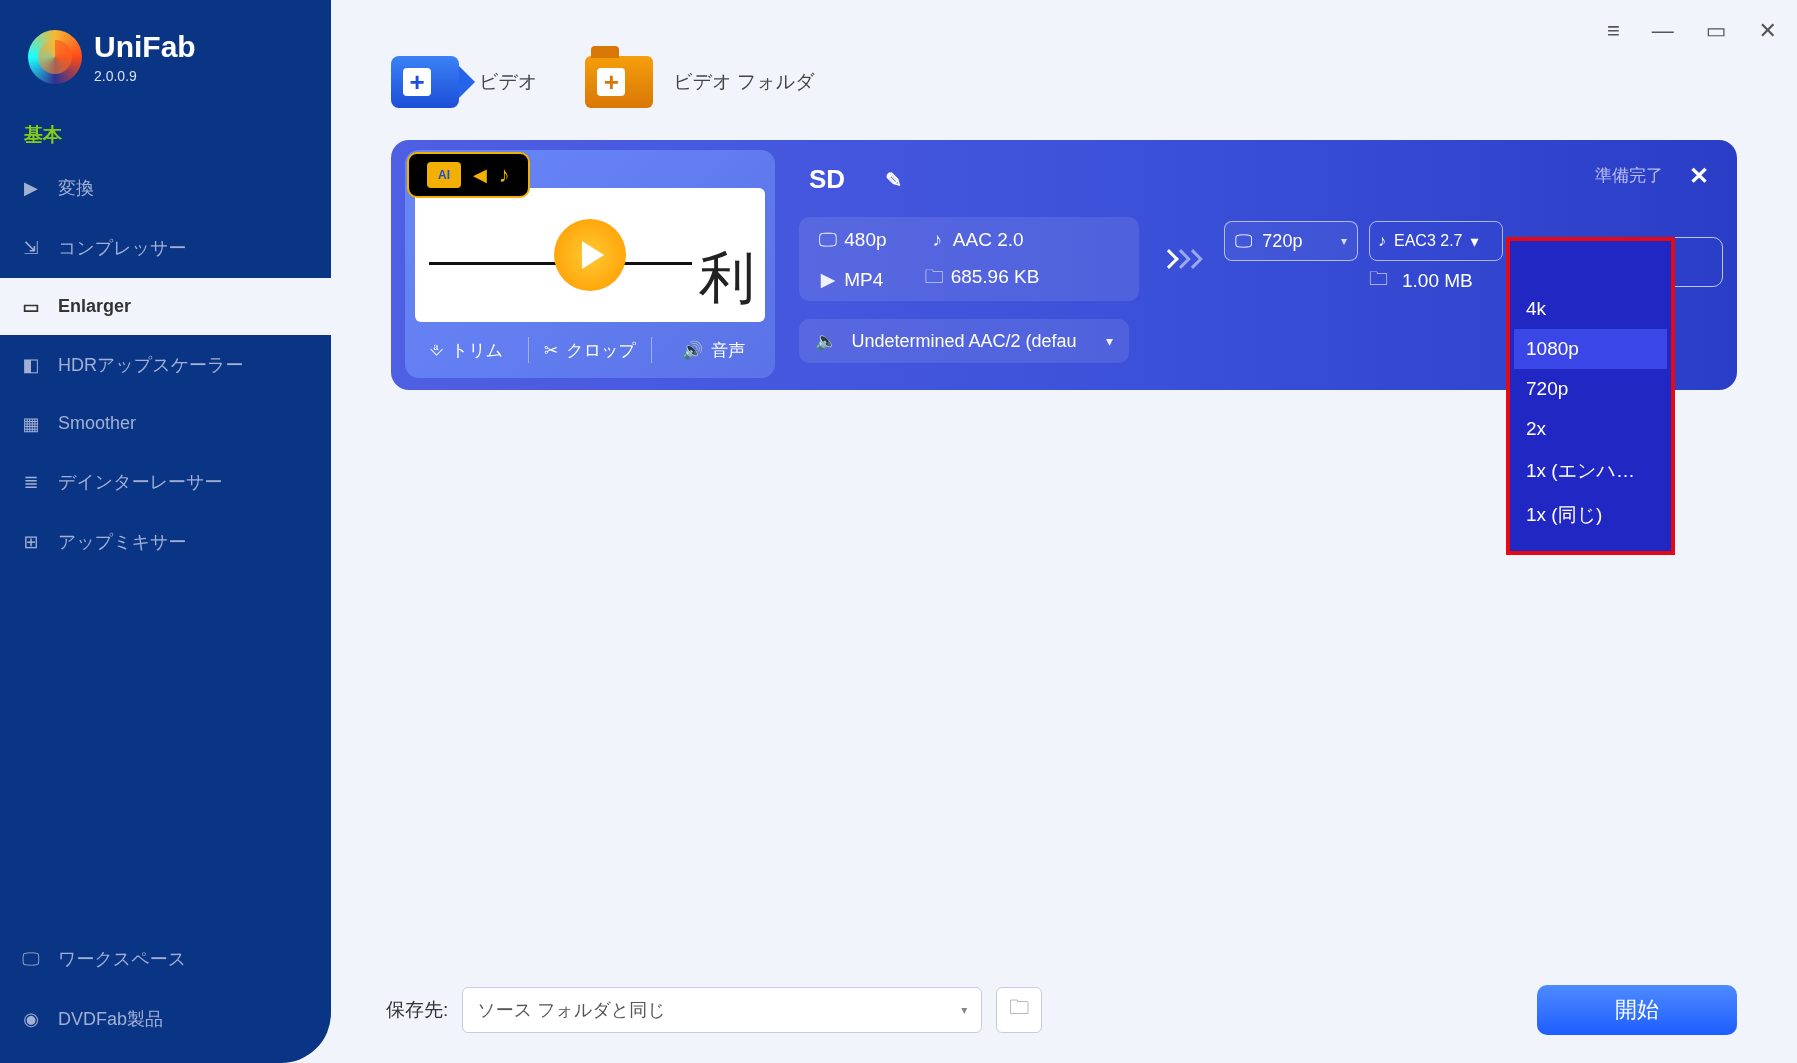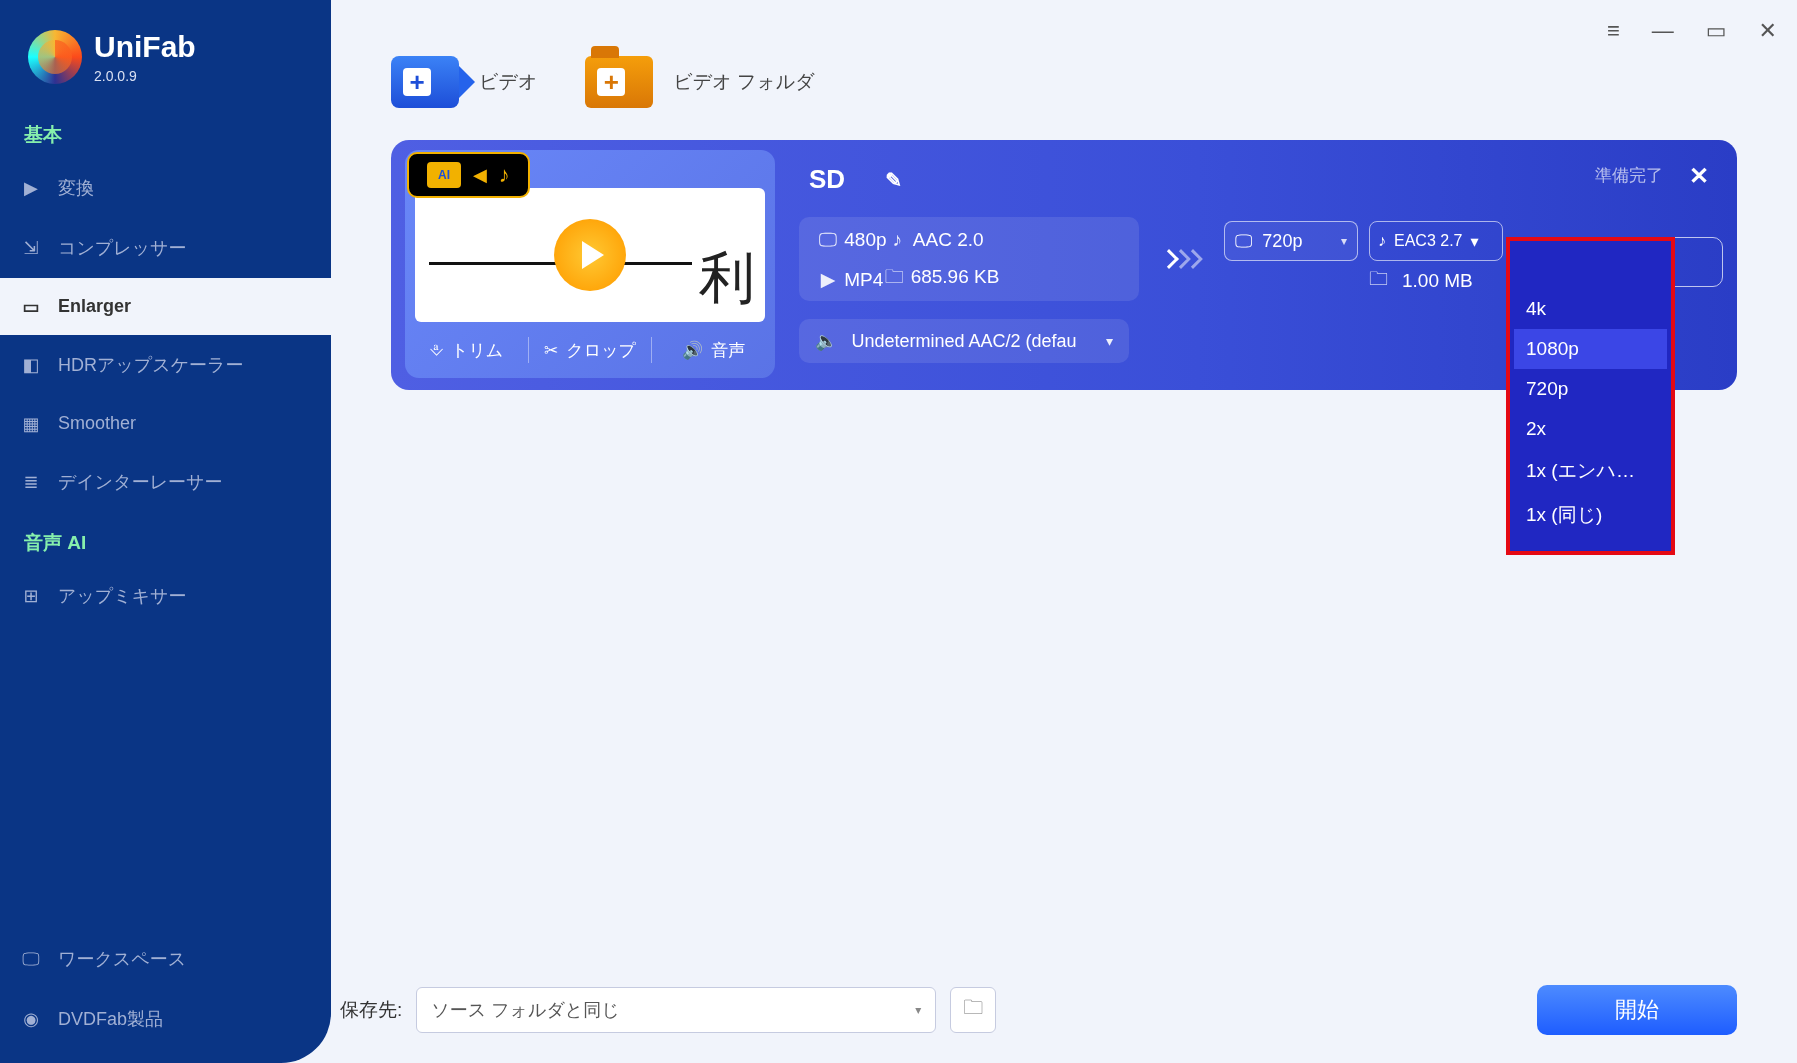--- a/index.html
+++ b/index.html
@@ -5,21 +5,21 @@
 * { box-sizing: border-box; margin: 0; padding: 0; font-family: "Segoe UI", Arial, sans-serif; }
 body { width: 1797px; height: 1063px; background: #f1f4fb; overflow: hidden; position: relative; display: flex; }
 
 .sidebar { width: 331px; background: #0a3585; color: #fff; display: flex; flex-direction: column; position: relative; border-bottom-right-radius: 50px; }
 .logo-area { display: flex; align-items: center; gap: 12px; padding: 30px 28px 20px; }
 .logo-icon { width: 54px; height: 54px; border-radius: 50%; background: conic-gradient(#f7b733, #fc4a1a, #2e3192, #1bffff, #f7b733); position: relative; }
 .logo-icon::after { content:""; position:absolute; inset:10px; border-radius:50%; background: conic-gradient(#fc4a1a, #f7b733); opacity:0.6; }
 .logo-text { font-size: 30px; font-weight: 700; }
 .logo-version { font-size: 14px; color: #d9e0f2; margin-top: 4px; }
 
-.section-label { padding: 18px 24px 10px; font-size: 19px; font-weight: 700; color:#86efac; }
+.section-label { padding: 18px 24px 10px; font-size: 19px; font-weight: 700; color:#84cc16; }
 .nav-item { display: flex; align-items: center; gap: 16px; padding: 18px 20px; font-size: 18px; color: #a1b0d4; cursor: pointer; }
 .nav-item.active { background: #f1f4fb; color: #333; font-weight: 700; margin-right: -1px; border-top-left-radius: 0; }
 .nav-item .nav-icon { width: 22px; height: 18px; display:inline-flex; align-items:center; justify-content:center; }
 
 .main { flex: 1; position: relative; display: flex; flex-direction: column; }
 
 .titlebar { position: absolute; top: 18px; right: 20px; display: flex; gap: 32px; color: #555; }
 .titlebar > * { cursor: pointer; font-size: 22px; }
 
 .addbar { display: flex; gap: 48px; align-items: center; padding: 56px 60px 22px 60px; }
@@ -51,21 +51,21 @@
 .card-right { flex:1; padding: 14px 8px 0 10px; position:relative; }
 .card-title-row { display:flex; align-items:center; gap:40px; font-size:26px; font-weight:700; padding-left:10px; }
 .edit-icon { font-size:20px; cursor:pointer; }
 .status-text { position:absolute; top:14px; right:60px; font-size:17px; color:rgba(255,255,255,.65); }
 .close-card { position:absolute; top:12px; right:14px; font-size:24px; color:#fff; cursor:pointer; font-weight:700; }
 
 .specs-row { position: relative; margin-top: 22px; margin-left: 0; }
 .spec-panel { position:absolute; background: rgba(255,255,255,.10); border-radius: 10px; display:flex; flex-direction:column; gap:12px; padding: 12px 18px; }
 .spec-panel.src { left:0; top:0; width:340px; height:84px; }
 .spec-panel.arrow { left:358px; top:20px; width:50px; height:44px; background:none; display:flex; align-items:center; justify-content:center; }
-.spec-line { display:flex; align-items:center; color:#fff; font-size:19px; }
+.spec-line { display:flex; gap:40px; align-items:center; color:#fff; font-size:19px; }
 .spec-ico { width:22px; display:inline-flex; justify-content:center; opacity:.9; }
 
 .res-select { position:absolute; left:425px; top:4px; width:134px; height:40px; border:1px solid rgba(255,255,255,.6); border-radius:8px; display:flex; align-items:center; gap:10px; padding:0 10px; font-size:18px; cursor:pointer; background:rgba(255,255,255,0.05); }
 .res-select .chev { margin-left:auto; font-size:12px; opacity:.8; }
 
 .audio-select { position:absolute; left:570px; top:4px; width:134px; height:40px; border:1px solid rgba(255,255,255,.6); border-radius:8px; display:flex; align-items:center; gap:8px; padding:0 8px; font-size:16px; cursor:pointer; }
 .size-out { position:absolute; left:570px; top:48px; display:flex; align-items:center; gap:14px; font-size:19px; }
 
 .settings-btn { position:absolute; left:754px; top:20px; width:170px; height:50px; border:1px solid rgba(255,255,255,.7); border-radius:10px; display:flex; align-items:center; justify-content:center; gap:12px; font-size:20px; cursor:pointer; }
 
@@ -76,21 +76,21 @@
 .dropdown.outer { left: 1175px; top: 237px; width: 169px; height: 318px; }
 .dropdown-items { position:absolute; left:4px; right:4px; top:48px; bottom:4px; display:flex; flex-direction:column; }
 .dropdown-item { padding: 9px 12px; font-size:19px; color:#fff; cursor:pointer; }
 .dropdown-item.hover { background:#3b46e6; }
 
 .arrow-chevrons { display:flex; gap:-4px; }
 .arrow-chevrons span { width:14px; height:14px; border-top:3px solid rgba(255,255,255,.5); border-right:3px solid rgba(255,255,255,.5); transform:rotate(45deg); margin-left:-2px; }
 .arrow-chevrons span:first-child { border-color:#fff; }
 
 .footer { position:absolute; bottom:28px; left:340px; right:60px; display:flex; align-items:center; gap:14px; }
-.foot-label { font-size:19px; color:#333; }
+.foot-label { font-size:19px; color:#333;margin-left:46px; }
 .dest-select { width:520px; height:46px; border:1px solid #c6cbe0; border-radius:6px; background:#fff; display:flex; align-items:center; padding:0 14px; font-size:18px; color:#555; cursor:pointer; }
 .dest-select .chev { margin-left:auto; color:#888; font-size:12px; }
 .browse-btn { width:46px; height:46px; border:1px solid #c6cbe0; border-radius:6px; background:#fff; display:flex; align-items:center; justify-content:center; cursor:pointer; color:#777; font-size:20px; }
 .start-btn { margin-left:auto; width:200px; height:50px; background:linear-gradient(#4d8bff,#1e5dff); color:#fff; font-size:22px; border-radius:10px; display:flex; align-items:center; justify-content:center; cursor:pointer; }
 </style>
 </head>
 <body>
 
 <div class="sidebar">
   <div class="logo-area">
@@ -121,21 +121,20 @@
   </div>
   <div class="nav-item">
     <span class="nav-icon">▦</span>
     <span>Smoother</span>
   </div>
   <div class="nav-item">
     <span class="nav-icon">≣</span>
     <span>デインターレーサー</span>
   </div>
 
-  <div class="section-label">音声 AI</div>
   <div class="nav-item">
     <span class="nav-icon">⊞</span>
     <span>アップミキサー</span>
   </div>
 
   <div style="flex:1"></div>
 
   <div class="nav-item">
     <span class="nav-icon">🖵</span>
     <span>ワークスペース</span>

